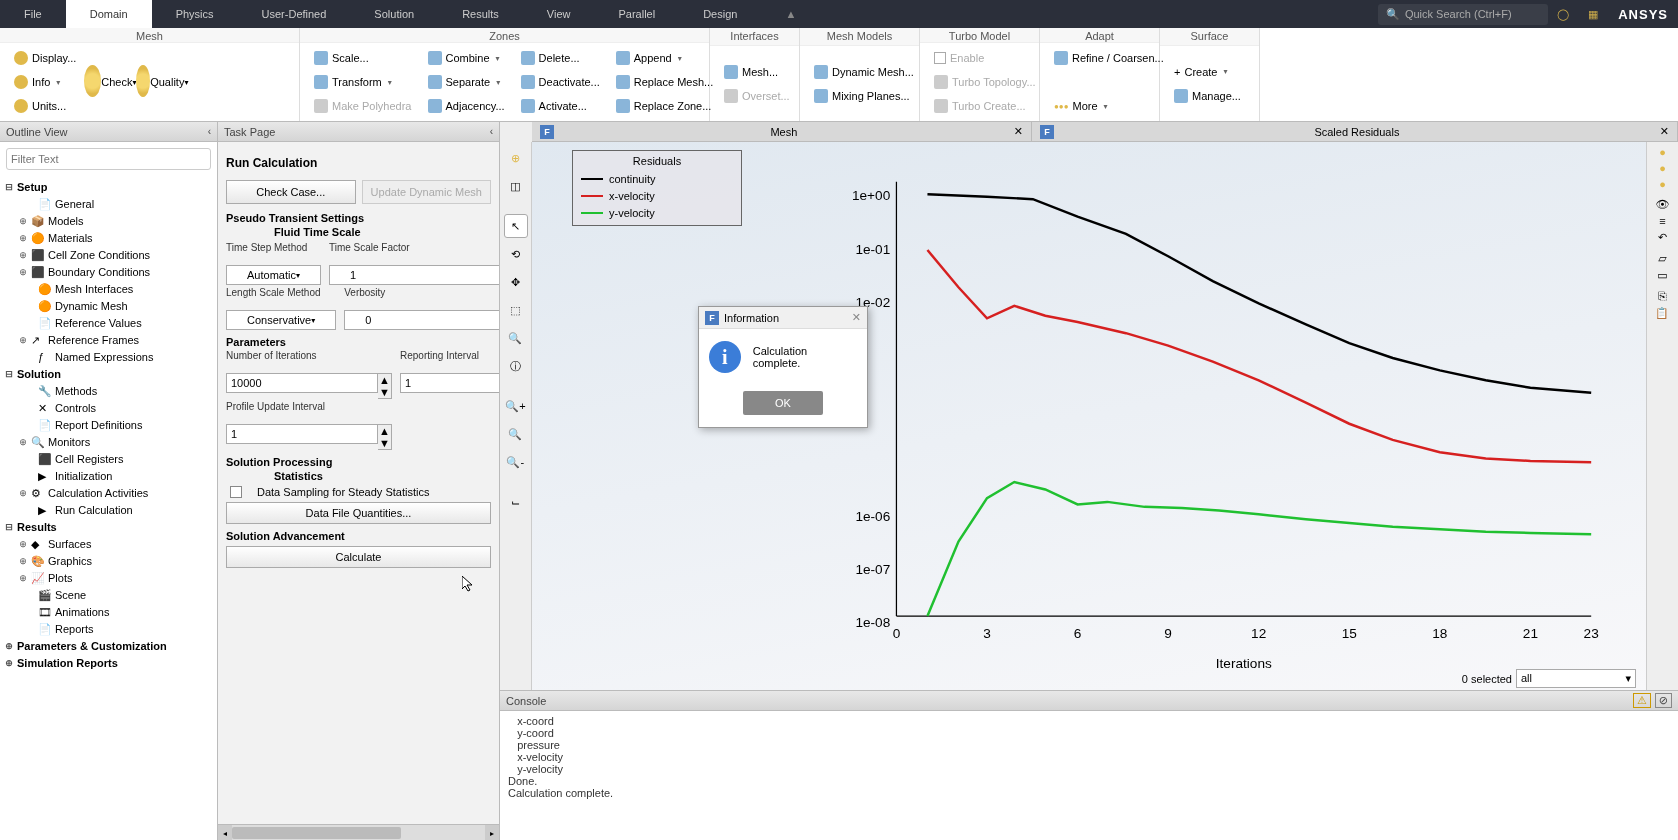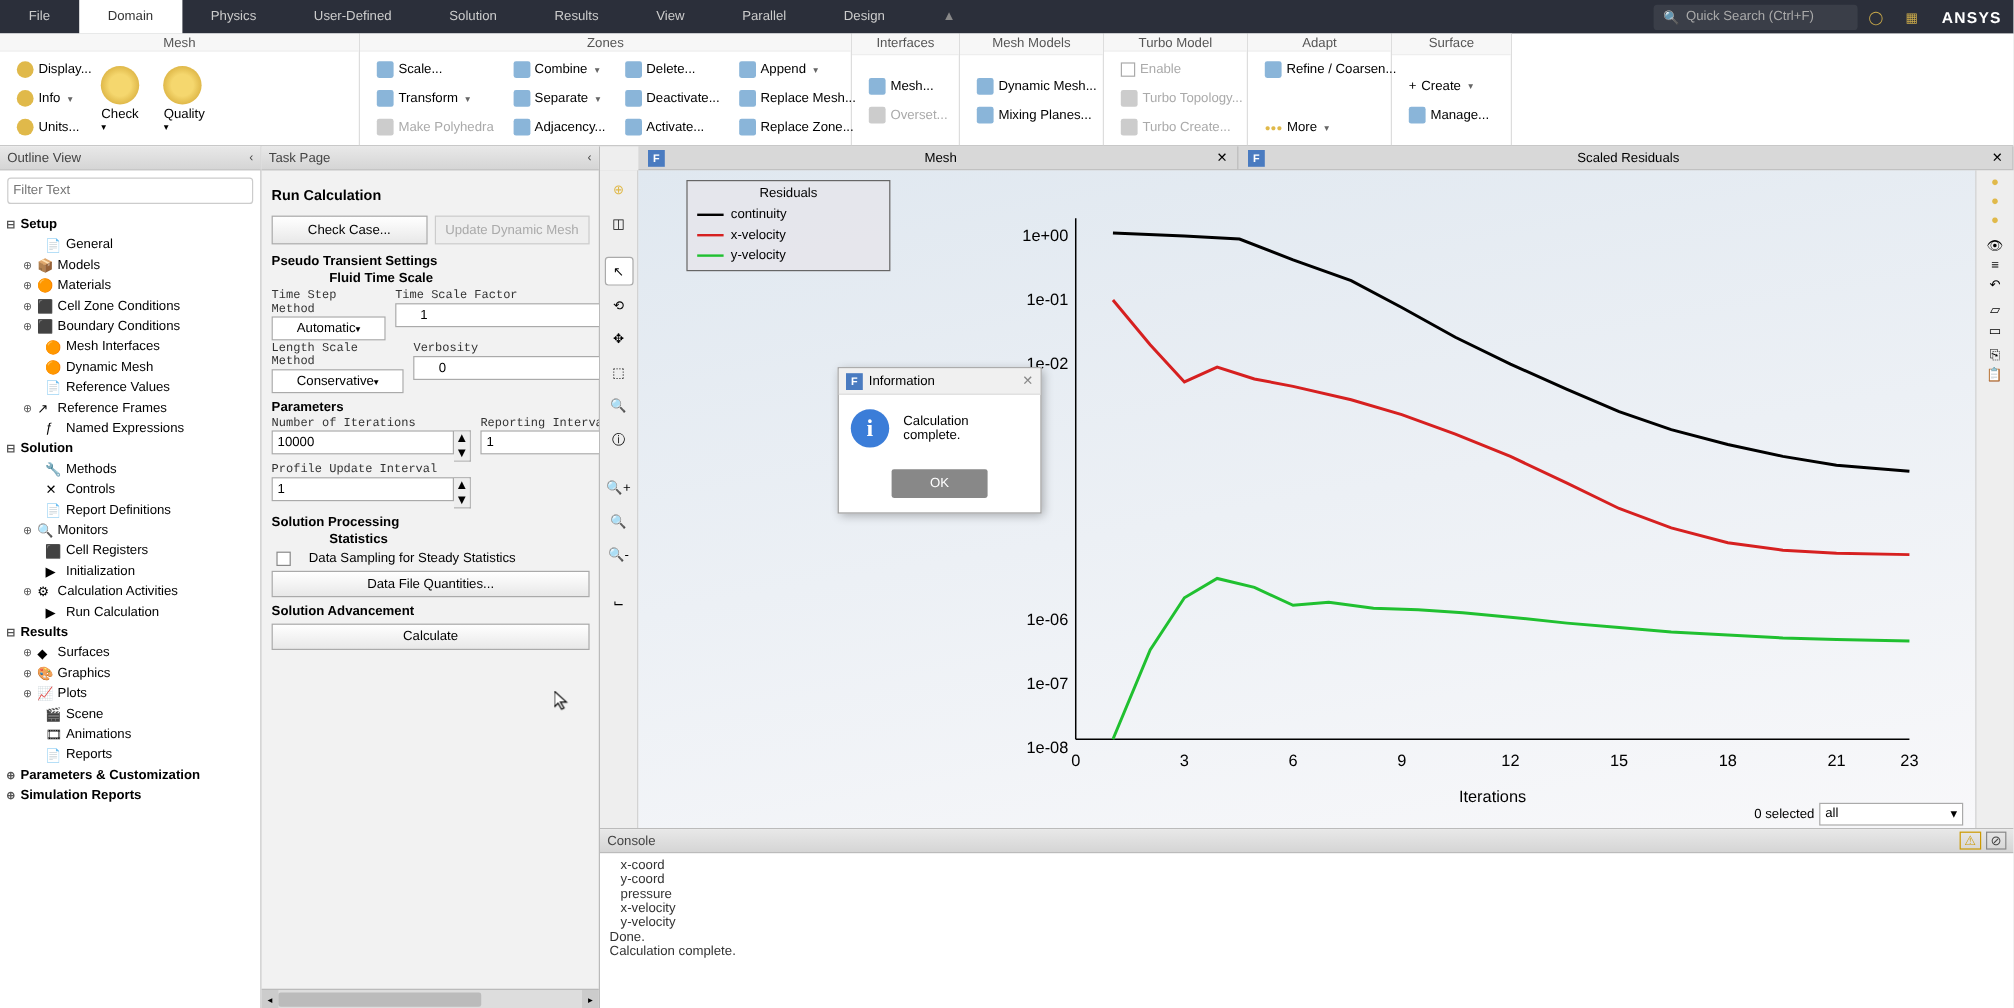--- a/index.html
+++ b/index.html
@@ -12,21 +12,21 @@
 .menubar .spacer{flex:1;}
 .menubar .search{background:#3a3e48;color:#aaa;padding:4px 8px;border-radius:3px;width:170px;display:flex;align-items:center;gap:5px;}
 .menubar .ricon{width:22px;height:22px;margin:0 4px;display:flex;align-items:center;justify-content:center;color:#c9a94a;}
 .logo{color:#fff;font-weight:bold;letter-spacing:1px;padding:0 10px;font-size:13px;}
 
 
 .ribbon{height:94px;background:#fff;border-bottom:1px solid #bbb;display:flex;}
 .rgroup{border-right:1px solid #ddd;display:flex;flex-direction:column;}
 .rgroup .glabel{text-align:center;font-size:11px;color:#555;height:18px;padding-top:2px;border-bottom:1px solid #eee;background:#f7f7f7;}
 .rgroup .gbody{flex:1;display:flex;align-items:center;padding:2px 6px;}
-.bigbtn{display:flex;flex-direction:column;justify-content:center;width:52px;height:70px;cursor:pointer;}
+.bigbtn{display:flex;flex-direction:row;align-items:center;justify-content:center;width:52px;height:70px;cursor:pointer;}
 .bigbtn .bicon{width:32px;height:32px;border-radius:50%;background:radial-gradient(circle,#f5d76e 40%,#e0b94a 70%);margin-bottom:2px;}
 .smallcol{display:flex;flex-direction:column;gap:2px;padding:2px 4px;text-align:center;}
 .sbtn{display:flex;align-items:center;gap:4px;height:22px;padding:0 4px;cursor:pointer;white-space:nowrap;}
 .sbtn .sicon{width:14px;height:14px;background:#8ab5d9;border-radius:2px;}
 .sbtn .dd{font-size:8px;color:#666;margin-left:2px;}
 .sbtn.gray{color:#aaa;}
 .sbtn.gray .sicon{background:#ccc;}
 .ycol .sicon{background:#e0b94a;border-radius:50%;}
 
 
@@ -47,21 +47,21 @@
 .task{width:282px;background:#f2f2f2;border-right:1px solid #bbb;display:flex;flex-direction:column;}
 .taskbody{padding:6px 8px;overflow:auto;flex:1;}
 .taskbody h3{font-size:12px;font-weight:bold;margin:8px 0 10px 0;}
 .btnrow{display:flex;gap:6px;margin-bottom:8px;}
 .btn{flex:1;height:24px;border:1px solid #aaa;background:linear-gradient(#fff,#e8e8e8);display:flex;align-items:center;justify-content:center;cursor:pointer;font-size:11px;}
 .btn.dis{color:#aaa;background:#eee;border-color:#ccc;}
 .sect{font-weight:bold;font-size:11px;margin:6px 0 2px 0;}
 .subsect{font-weight:bold;font-size:11px;margin:2px 0 4px 4px;padding-left:44px;}
 .frow{display:flex;gap:8px;margin:2px 0;}
 .fcol{flex:1;display:flex;flex-direction:column;}
-.flabel{font-size:10px;color:#333;margin-bottom:0;font-family:Liberation Mono, monospace;}
+.flabel{font-size:10px;color:#333;margin-bottom:12px;}
 .fsel,.finp{height:20px;border:1px solid #aaa;background:#fff;padding:0 20px;font-size:11px;}
 .fsel{display:flex;align-items:center;justify-content:space-between;}
 .fsel .dd{font-size:8px;}
 .spin{display:flex;}
 .spin input{flex:1;border:1px solid #aaa;height:20px;padding:0 4px;}
 .spin .sp{width:14px;border:1px solid #aaa;border-left:none;display:flex;flex-direction:column;font-size:6px;}
 .spin .sp div{flex:1;display:flex;align-items:center;justify-content:center;background:#eee;}
 .chk{display:flex;align-items:center;gap:15px;margin:4px 4px;}
 .chk .box{width:12px;height:12px;border:1px solid #888;background:#fff;}
 .fullbtn{height:22px;border:1px solid #aaa;background:linear-gradient(#fff,#e8e8e8);display:flex;align-items:center;justify-content:center;margin:4px 0;cursor:pointer;}

